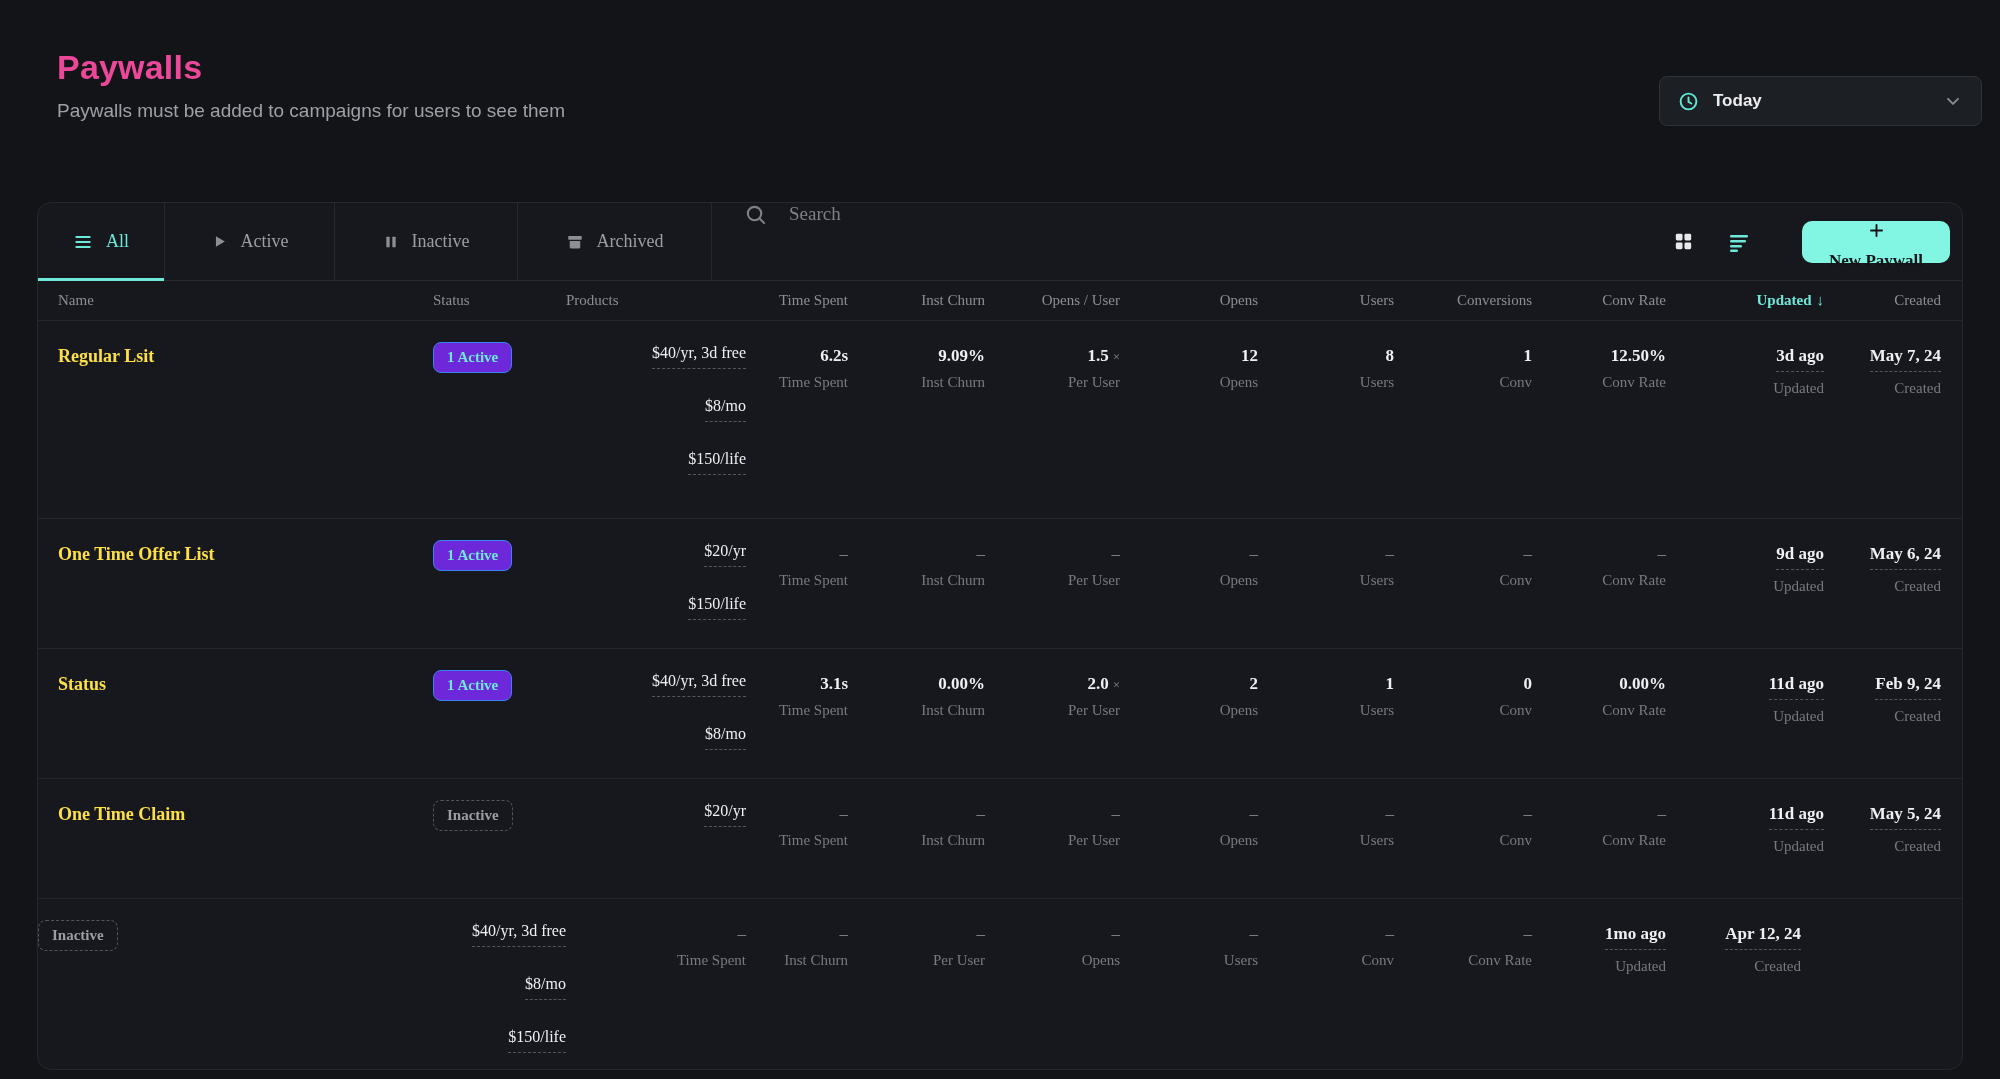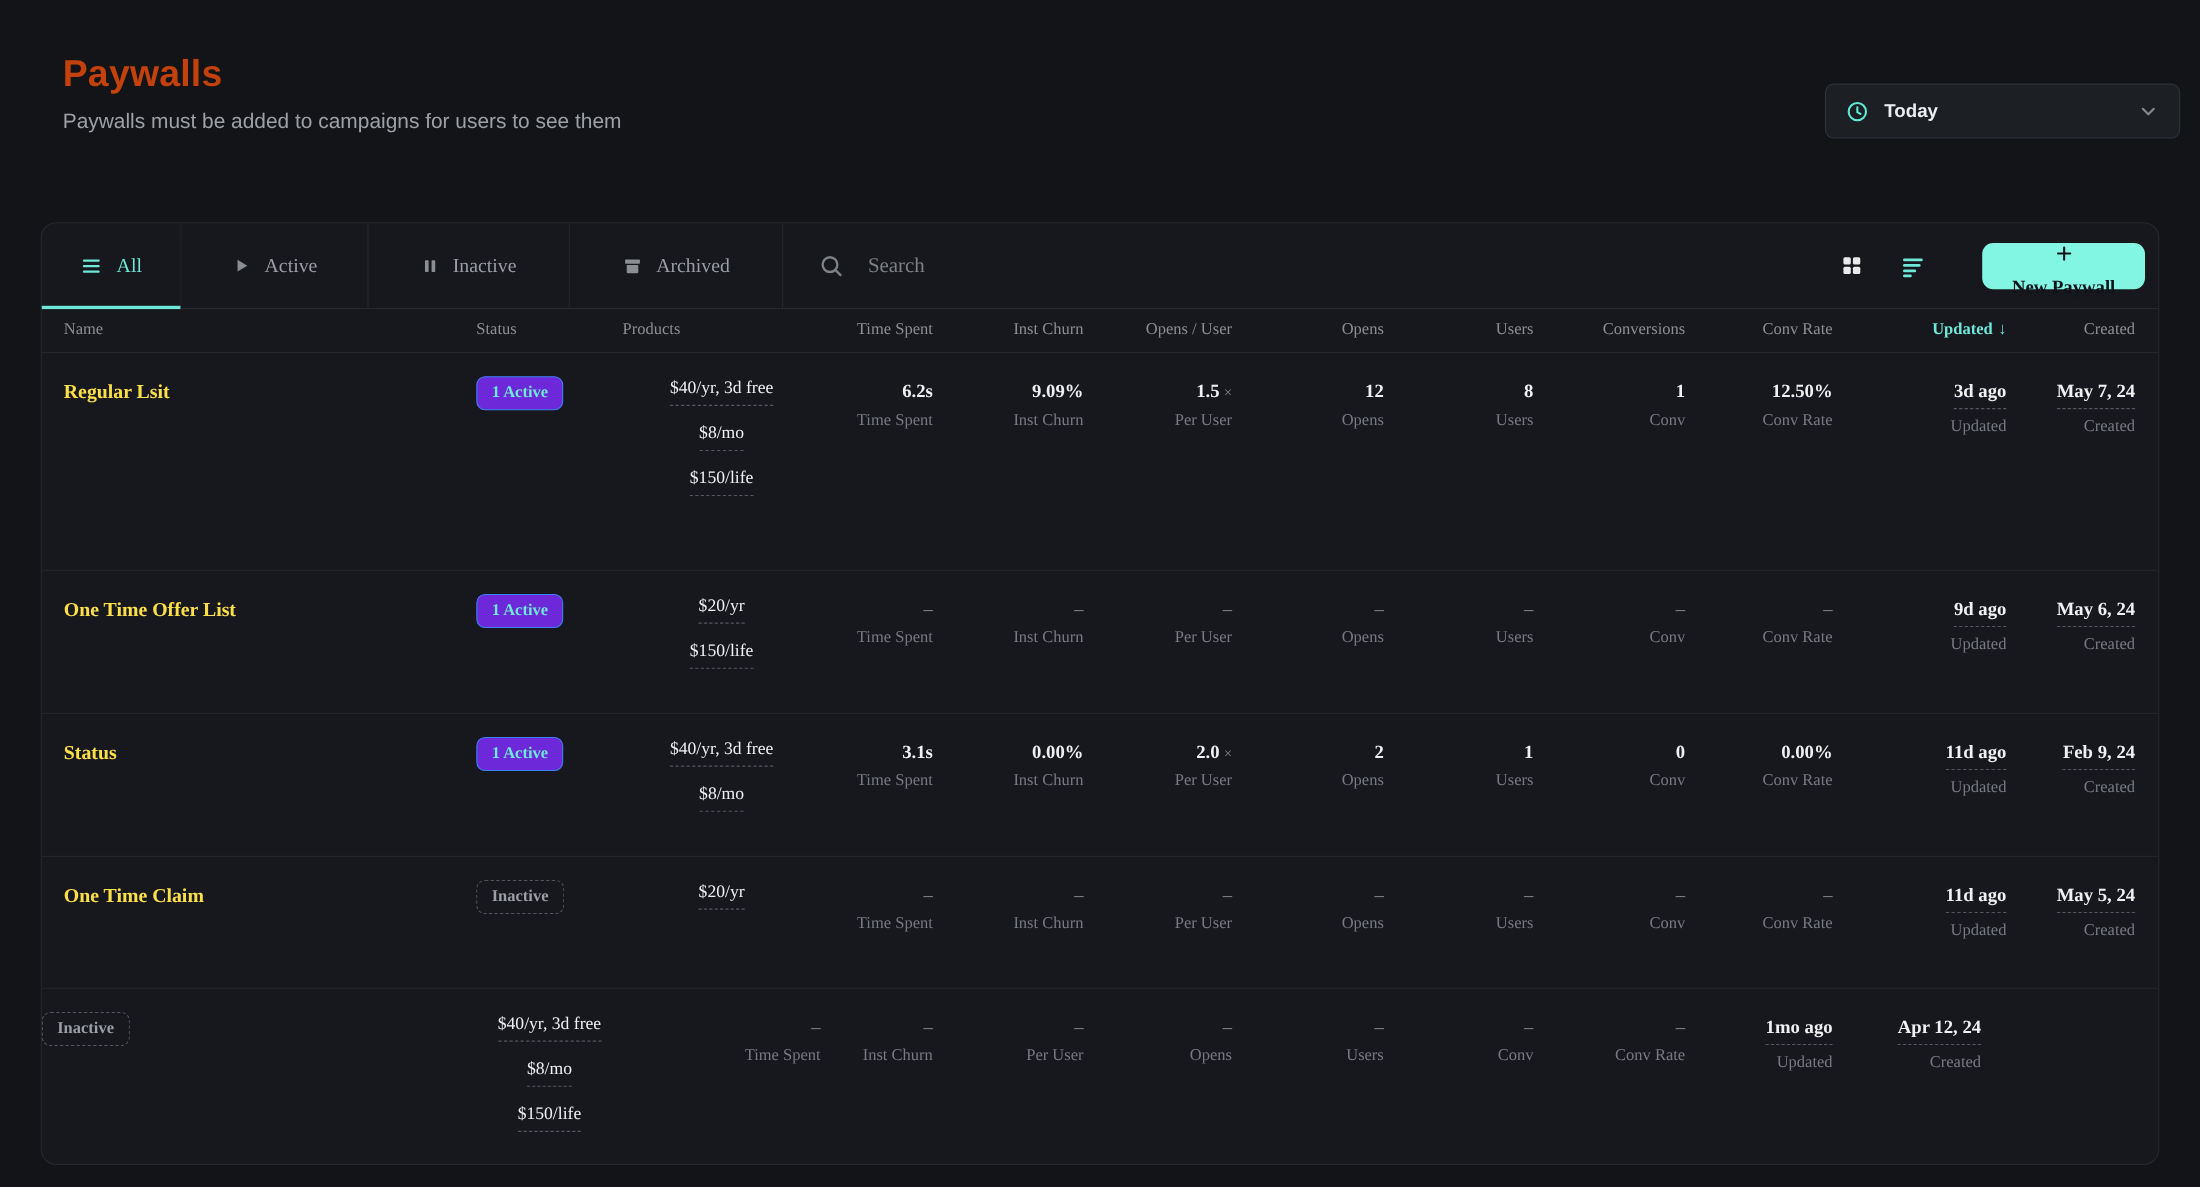--- a/index.html
+++ b/index.html
@@ -3,21 +3,21 @@
 <meta charset="utf-8">
 <style>
   * { margin:0; padding:0; box-sizing:border-box; }
   html,body { width:2000px; height:1079px; background:#131418; overflow:hidden;
     font-family:"Liberation Sans","DejaVu Sans",sans-serif; }
   .page { position:relative; width:2000px; height:1079px; }
 
   
   .page-header { position:absolute; top:0; left:0; right:0; height:202px; }
   .page-title { position:absolute; left:57px; top:48px; font-size:34px; font-weight:700;
-    color:#c2410c; letter-spacing:.2px; }
+    color:#ec4899; letter-spacing:.2px; }
   .page-subtitle { position:absolute; left:57px; top:100px; font-size:19px; color:#9da0a6; }
 
   .date-filter { position:absolute; right:18px; top:76px; width:323px; height:50px;
     background:#1c1f24; border:1px solid #2f3238; border-radius:8px;
     display:flex; align-items:center; padding:0 18px; cursor:pointer; }
   .date-filter .df-label { margin-left:14px; font-size:17px; font-weight:600; color:#eceef0; }
   .date-filter .df-chevron { margin-left:auto; display:flex; }
 
   
   .card { position:absolute; left:37px; top:202px; width:1926px;
@@ -29,21 +29,21 @@
     border-right:1px solid #26282d; color:#9b9ea4; font-size:18px; cursor:pointer; }
   .tab-all { width:127px; border-top-left-radius:14px; }
   .tab-active-t { width:170px; }
   .tab-inactive-t { width:183px; }
   .tab-archived-t { width:194px; }
   .tab.selected { color:#6ee8d8; }
   .tab.selected::after { content:""; position:absolute; left:0; right:0; bottom:-1px; height:3px;
     background:#6ee8d8; }
   .tab .t-icon { display:flex; }
 
-  .searchbox { flex:1; display:flex; align-items:center; padding-left:32px; gap:22px; }
+  .searchbox { flex:1; display:flex; align-items:flex-start; padding-left:32px; gap:22px; }
   .searchbox input { background:transparent; border:none; outline:none; color:#e8eaec;
     font-size:19px; width:500px; font-family:inherit; }
   .searchbox input::placeholder { color:#7d8085; }
 
   .bar-right { display:flex; align-items:center; padding-right:12px; gap:22px; }
   .view-btn { width:34px; height:34px; display:flex; align-items:center; justify-content:center;
     cursor:pointer; border-radius:7px; }
   .new-paywall-btn { margin-left:24px; height:42px; padding:0 27px; border:none; border-radius:10px;
     background:#82f5e3; color:#101418; font-size:17px; font-weight:700;
     display:flex; align-items:center; gap:11px; cursor:pointer; font-family:inherit;flex-direction:column; }
@@ -64,21 +64,21 @@
   .row:last-child { border-bottom:none; }
   .row-1 { min-height:198px; } .row-2 { min-height:130px; } .row-3 { min-height:130px; }
   .row-4 { min-height:120px; } .row-5 { min-height:159px; }
 
   .cell-name { padding-left:20px; font-size:18px; font-weight:700; color:#fde047; }
   .badge { display:inline-block; font-size:15px; font-weight:600; padding:6px 13px;
     border-radius:8px; margin-top:-4px; }
   .badge-active { color:#6ee8d8; background:#6d28d9; border:1px solid #3b82f6; }
   .badge-inactive { color:#9b9ea4; background:transparent; border:1px dashed #53565c; }
 
-  .cell-products { display:flex; flex-direction:column; align-items:center; gap:16px;
+  .cell-products { display:flex; flex-direction:column; align-items:flex-end; gap:28px;
     margin-top:-2px; }
   .product { font-size:16px; color:#eef0f2; border-bottom:1px dashed #53565c; padding-bottom:6px; }
 
   .metric { text-align:right; }
   .metric .val { font-size:17px; font-weight:700; color:#eef0f2; }
   .metric .val.dim { color:#8b8e93; font-weight:500; }
   .metric .lbl { margin-top:8px; font-size:15px; color:#777a80; }
   .metric .x-suffix { font-size:13px; color:#85888d; font-weight:400; margin-left:4px; }
   .metric .val-underline { display:inline-block; border-bottom:1px dashed #53565c; padding-bottom:5px; }
   .cell-created { padding-right:23px; }

